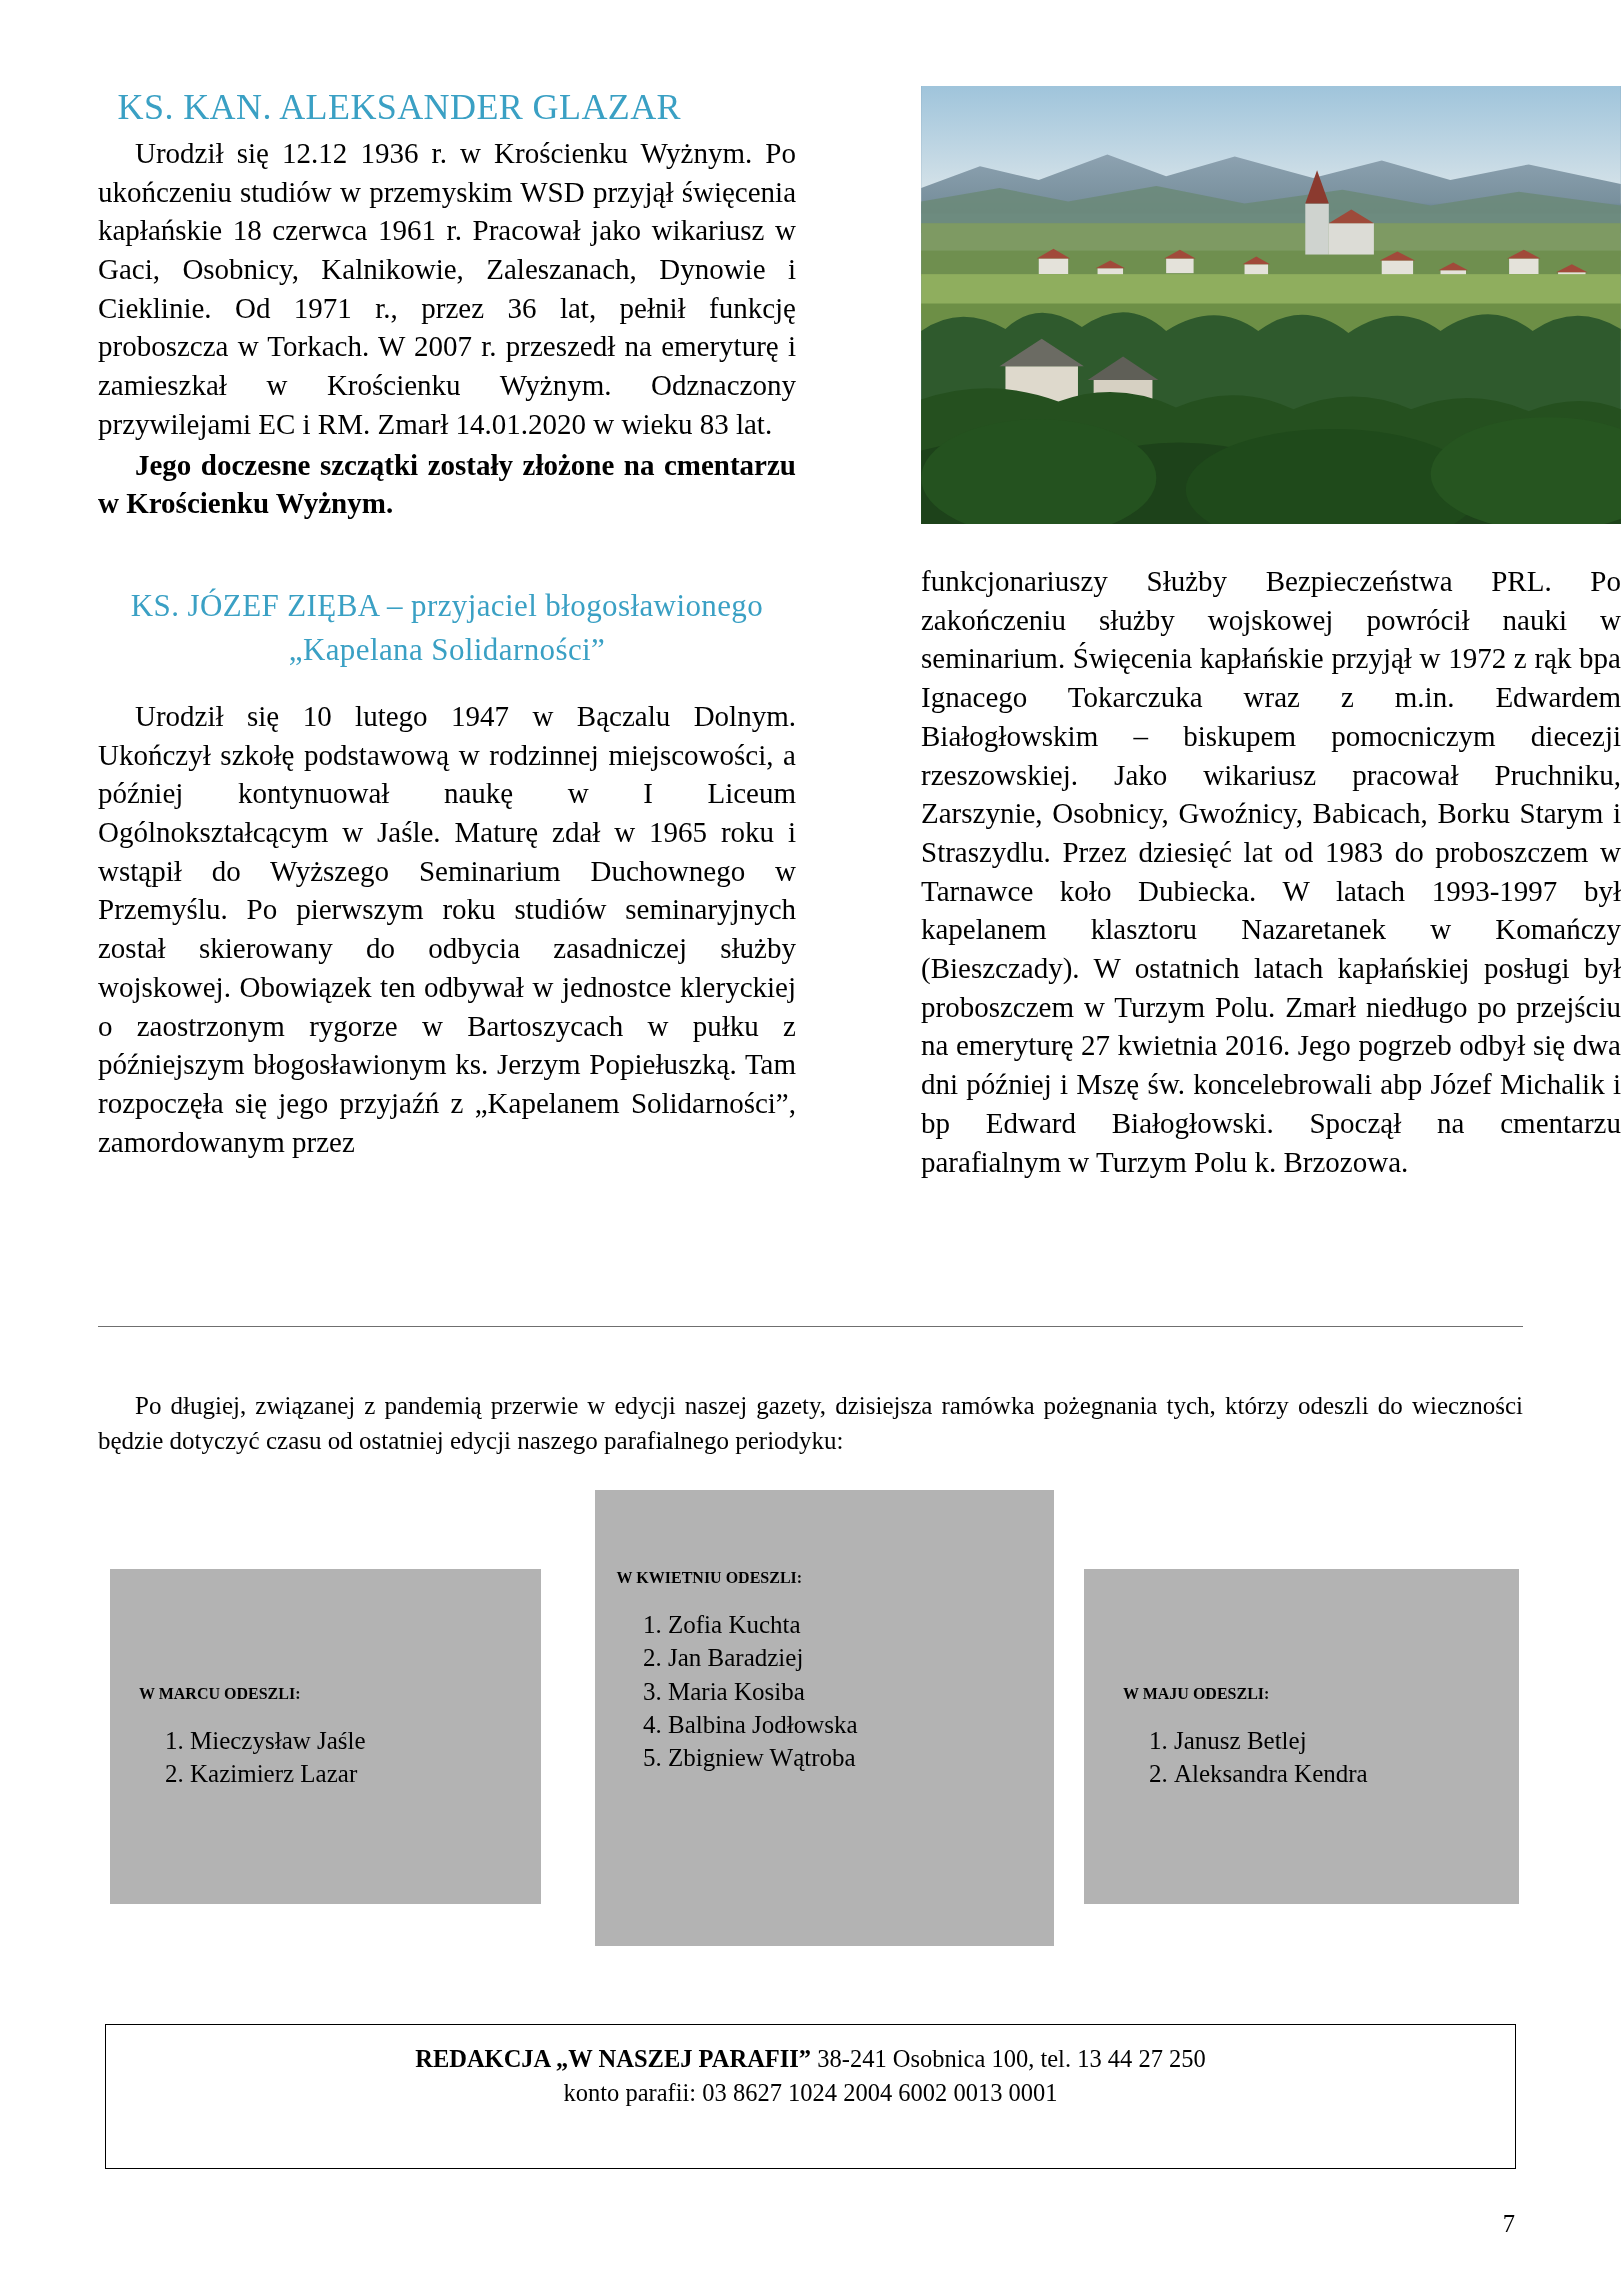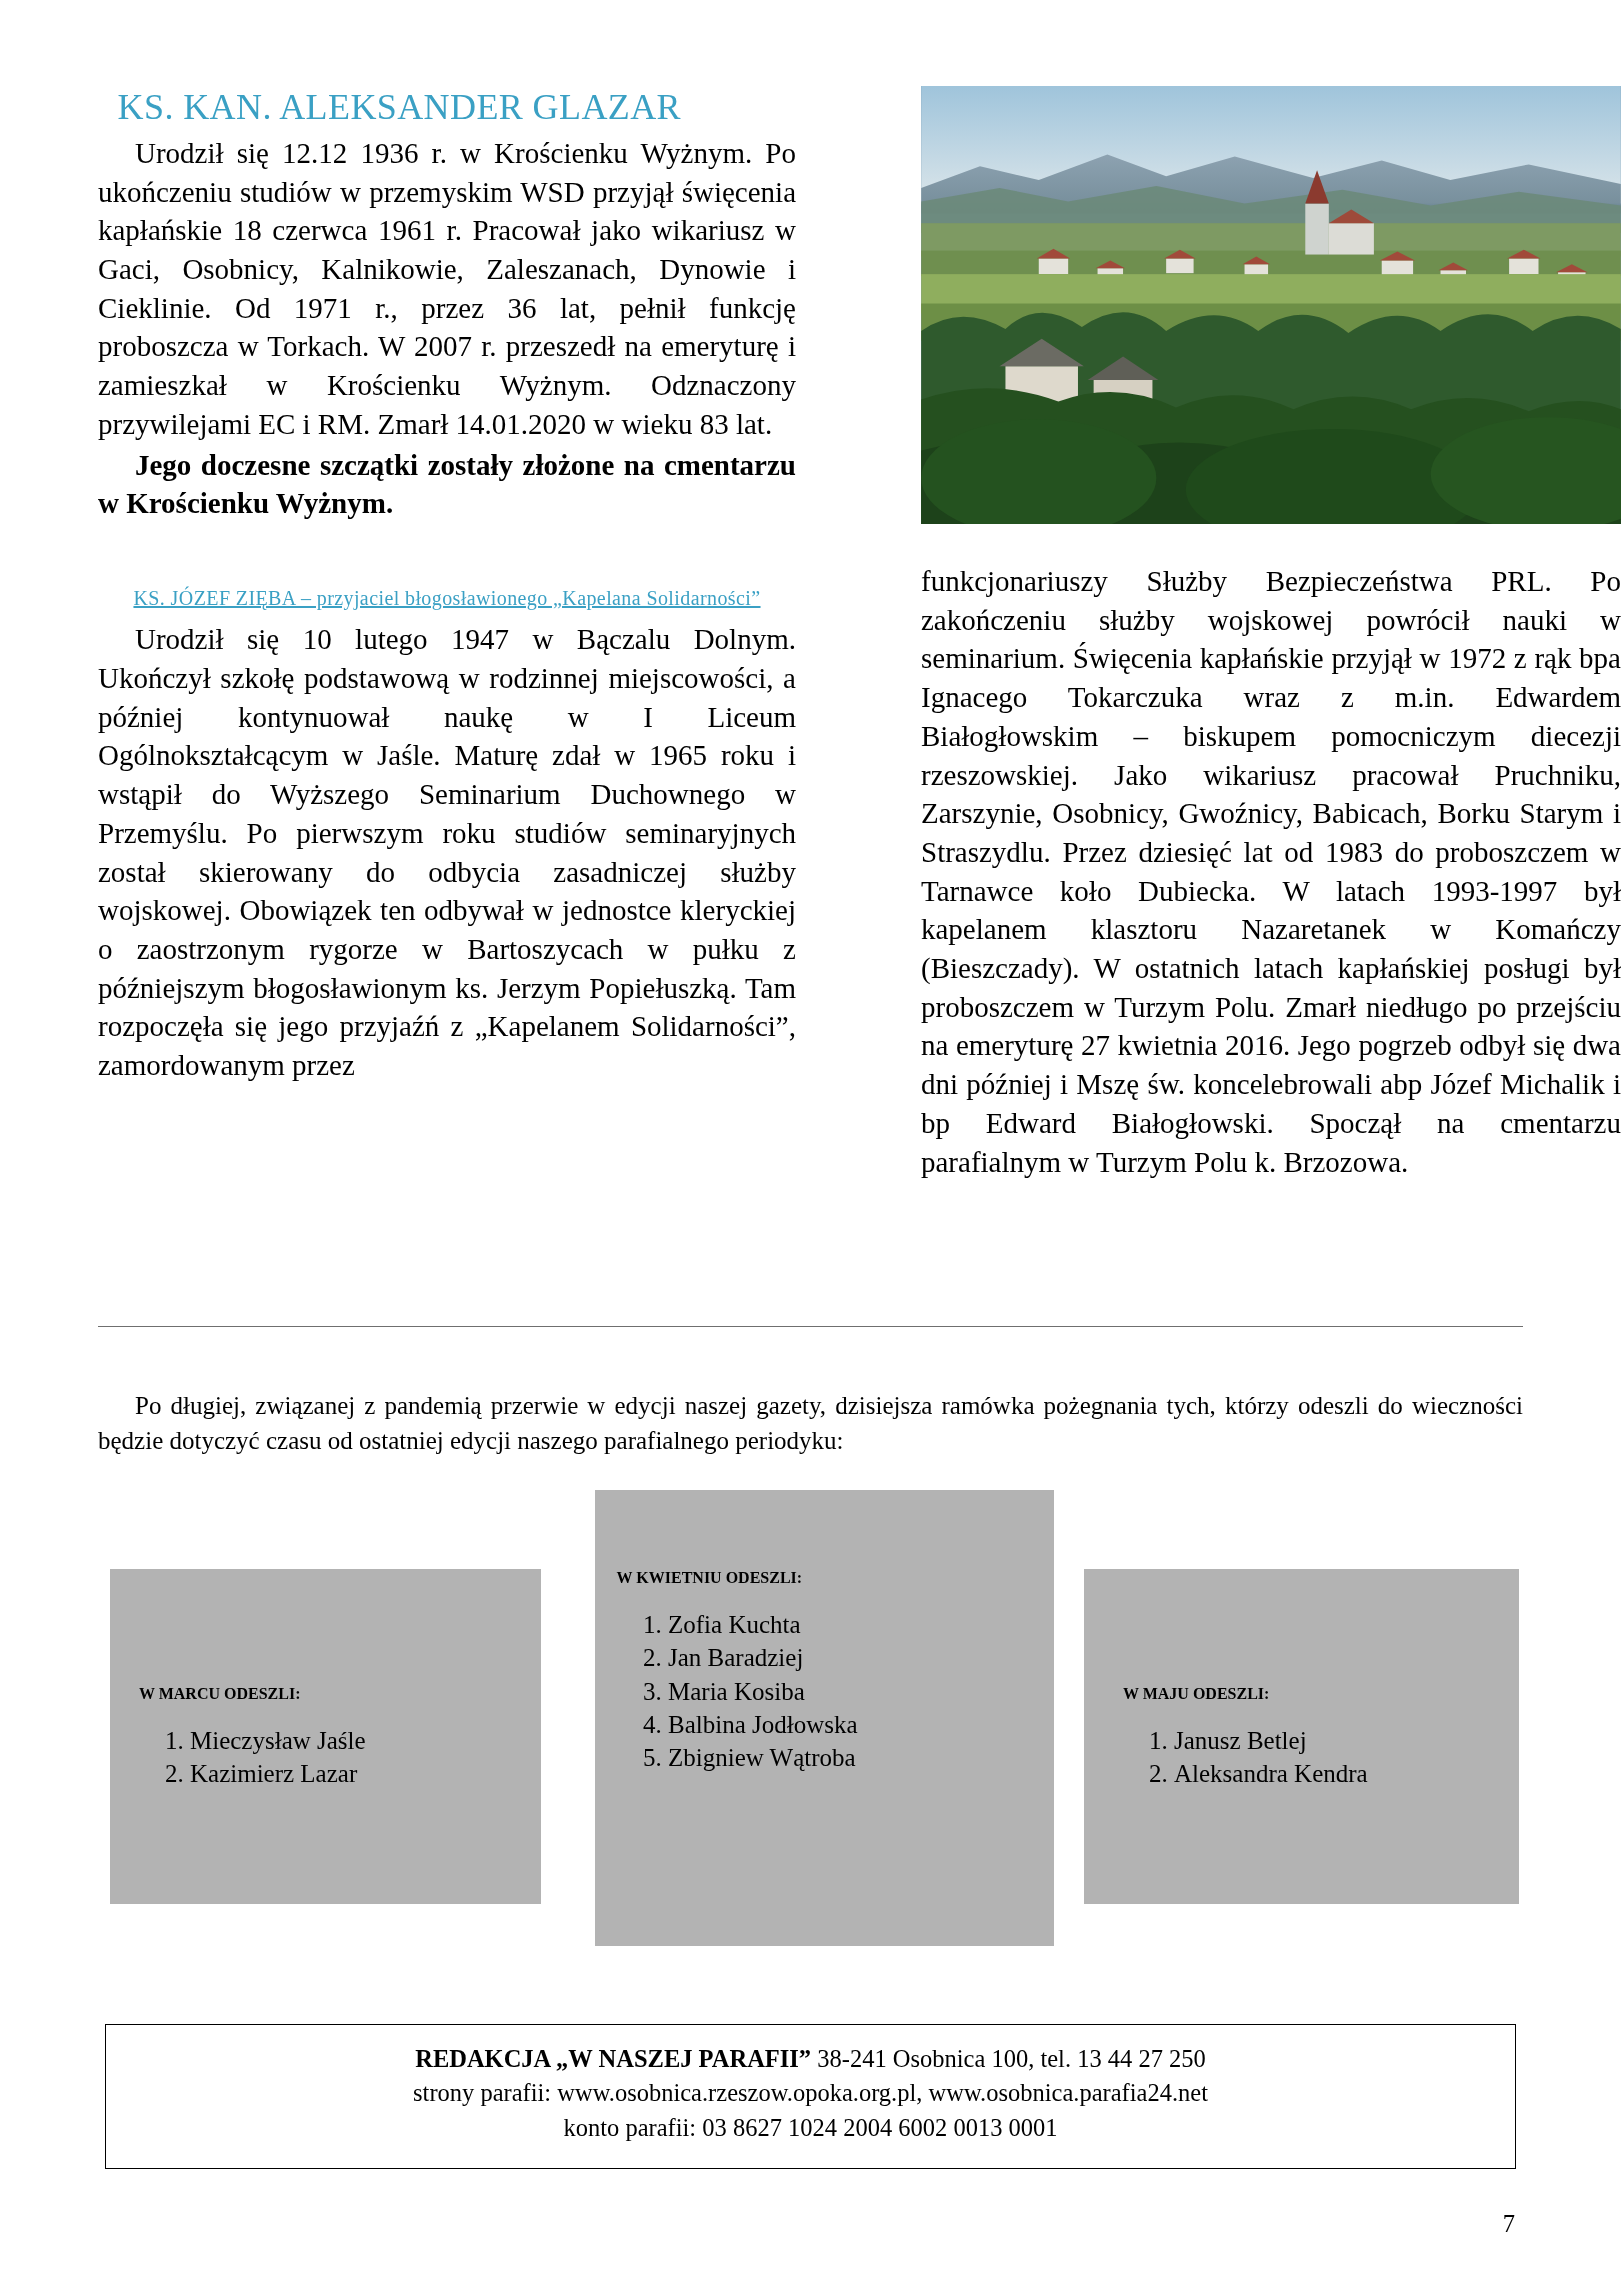--- a/index.html
+++ b/index.html
@@ -42,23 +42,22 @@
     letter-spacing: 0.4px;
     margin: 0 0 5.9px 0;
     text-align: center;
   }
   h1.heading.caps {
     text-align: left;
     padding-left: 19.6px;
   }
   h1.heading.multi {
     line-height: 1.42;
-    font-size: 20px;
-    margin-bottom: 8px;
-    text-decoration: underline;
+    font-size: 31px;
+    margin-bottom: 25px;
   }
   p.body {
     font-size: 29px;
     line-height: 1.335;
     text-align: justify;
     margin: 0;
     text-indent: 37px;
     hyphens: manual;
   }
   p.body.cont {
@@ -293,20 +292,19 @@
     <ol class="names">
       <li>Janusz Betlej</li>
       <li>Aleksandra Kendra</li>
     </ol>
   </div>
 
   <div class="footer-box">
     <p class="footer-line">
       <span class="bold">REDAKCJA „W NASZEJ PARAFII”</span><span> 38-241 Osobnica 100, tel. 13 44 27 250</span>
     </p>
-    <p class="footer-line">strony parafii: www.osobnica.rzeszow.opoka.org.pl, www.osobnica.parafia24.net</p>
     <p class="footer-line">konto parafii: 03 8627 1024 2004 6002 0013 0001</p>
   </div>
 
   <div class="page-number">7</div>
 
 </div>
 
 
 </body></html>

